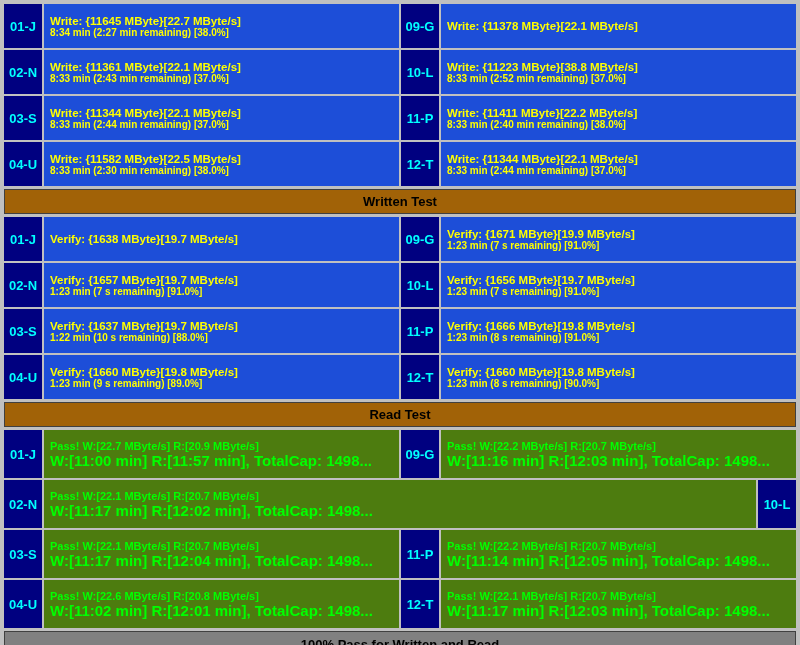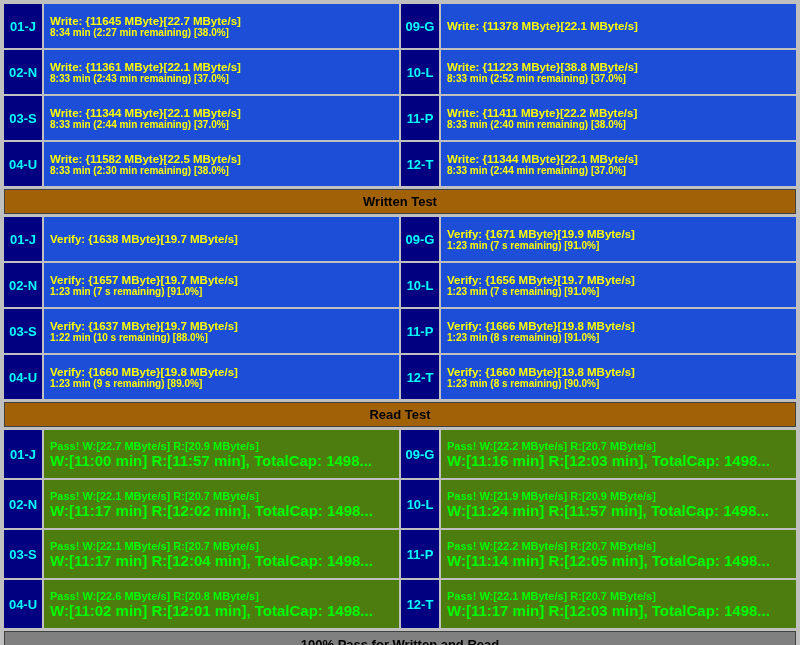--- a/index.html
+++ b/index.html
@@ -195,24 +195,20 @@
           <div class="line2">W:[11:16 min] R:[12:03 min], TotalCap: 1498...</div>
         </div>
       </div>
       <div class="row-pair" style="margin-bottom: 2px;">
         <div class="device-id">02-N</div>
         <div class="cell-data-green">
           <div class="line1">Pass! W:[22.1 MByte/s] R:[20.7 MByte/s]</div>
           <div class="line2">W:[11:17 min] R:[12:02 min], TotalCap: 1498...</div>
         </div>
         <div class="device-id">10-L</div>
-        <div class="cell-data-green">
-          <div class="line1">Pass! W:[21.9 MByte/s] R:[20.9 MByte/s]</div>
-          <div class="line2">W:[11:24 min] R:[11:57 min], TotalCap: 1498...</div>
-        </div>
       </div>
       <div class="row-pair" style="margin-bottom: 2px;">
         <div class="device-id">03-S</div>
         <div class="cell-data-green">
           <div class="line1">Pass! W:[22.1 MByte/s] R:[20.7 MByte/s]</div>
           <div class="line2">W:[11:17 min] R:[12:04 min], TotalCap: 1498...</div>
         </div>
         <div class="device-id">11-P</div>
         <div class="cell-data-green">
           <div class="line1">Pass! W:[22.2 MByte/s] R:[20.7 MByte/s]</div>

